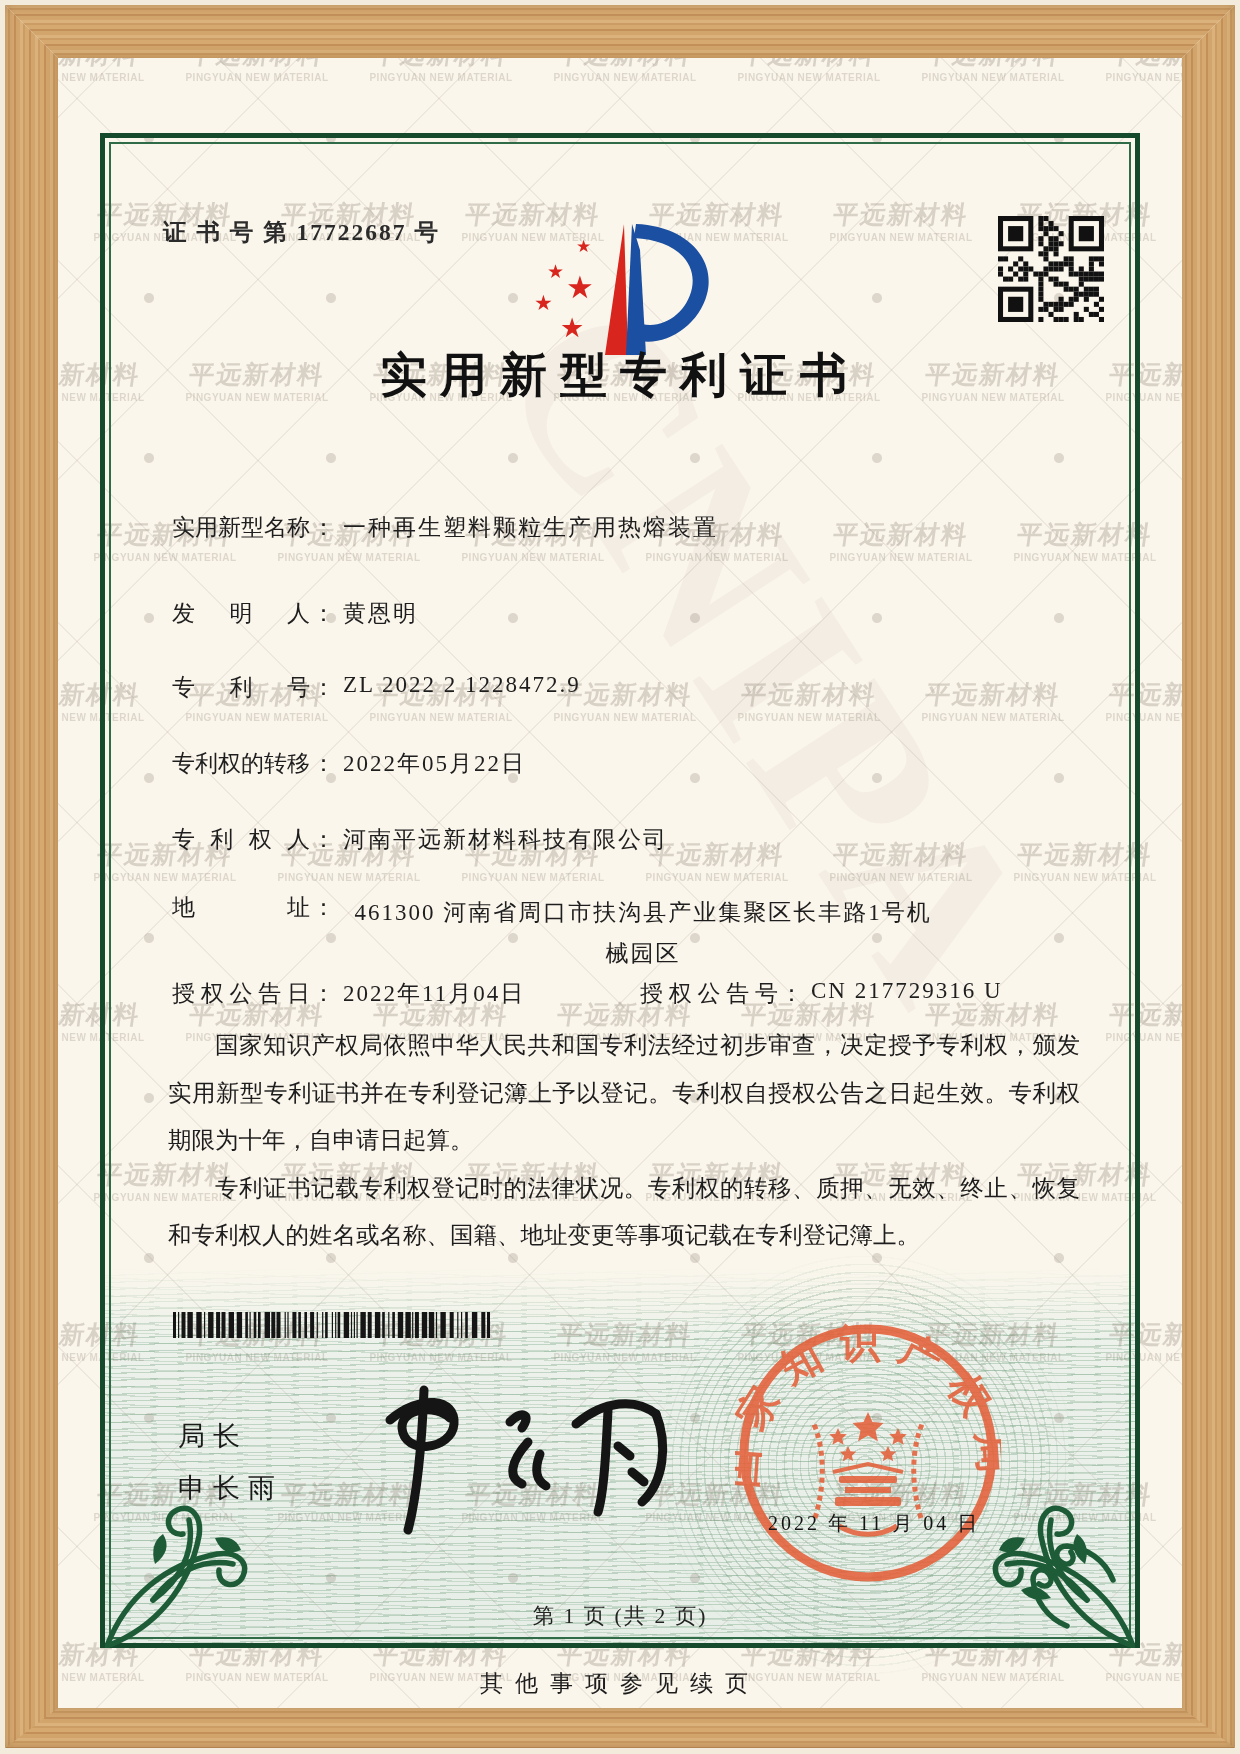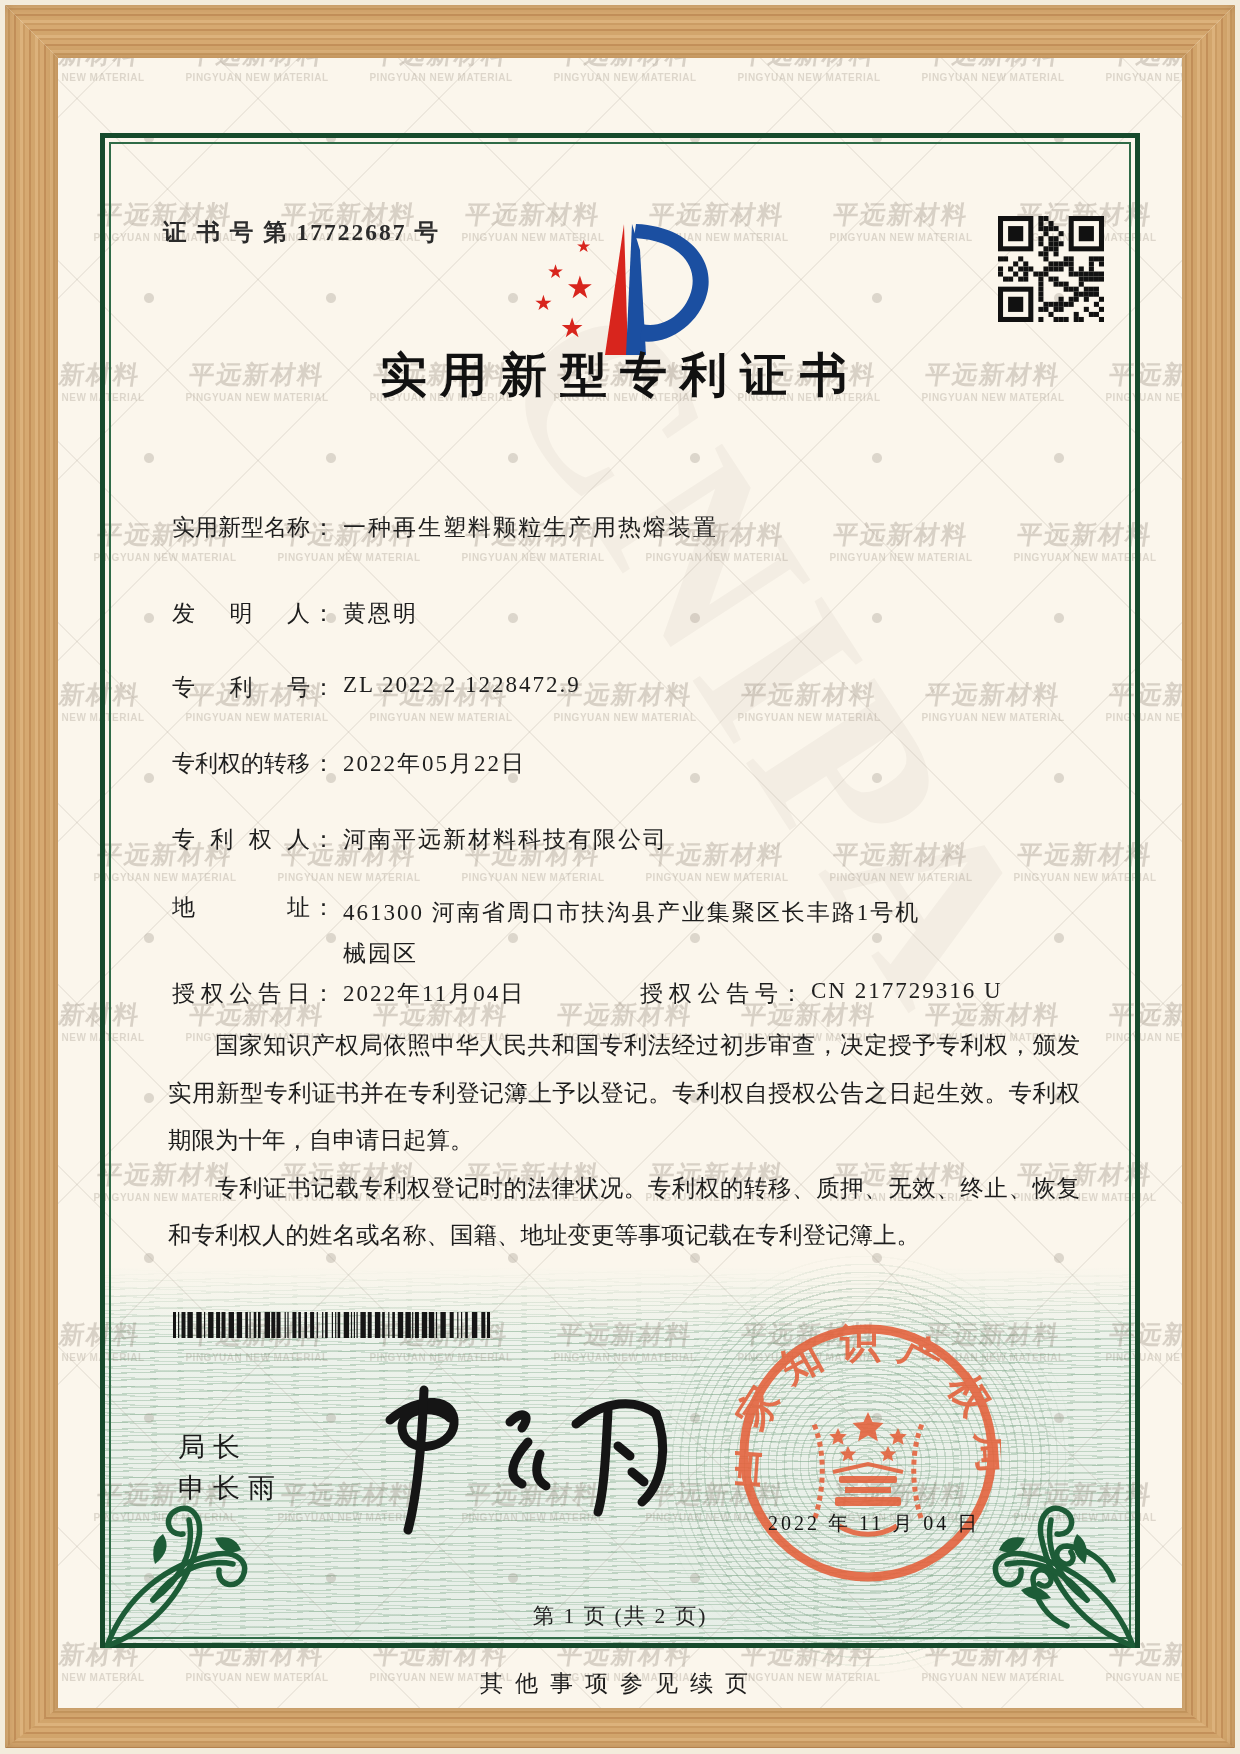--- a/index.html
+++ b/index.html
@@ -50,21 +50,21 @@
   #ornBL{left:105px;top:1478px;transform:scaleX(-1);}
   
   .abs{position:absolute;z-index:6;}
   .number-line{left:163px;top:216px;font-size:23.5px;letter-spacing:2px;color:#2b2b2b;font-weight:bold;}
   .title{left:0;width:1240px;top:344px;text-align:center;font-size:47px;font-weight:bold;
          letter-spacing:13px;color:#111;}
   .field{left:172px;font-size:23px;color:#1e1e1e;}
   .flabel{display:inline-block;width:138px;text-align:justify;text-align-last:justify;vertical-align:top;}
   .fcolon{display:inline-block;margin:0 8px 0 2px;vertical-align:top;}
   .fvalue{display:inline-block;vertical-align:top;letter-spacing:2px;}
-  .wrapw{width:600px;line-height:41px;}
+  .wrapw{width:600px;line-height:41px;text-align:center;}
   .paras{left:168px;top:1022px;width:912px;font-size:23.5px;line-height:47.5px;color:#1d1d1d;
          text-align:justify;z-index:6;position:absolute;}
   .paras p{margin:0;text-indent:2em;}
   .officer{font-family:"Liberation Sans","DejaVu Sans",sans-serif;color:#1a1a1a;font-size:27px;letter-spacing:8px;}
   .page-info{left:0;width:1240px;top:1601px;text-align:center;font-size:21.5px;letter-spacing:2px;color:#222;z-index:6;}
   .footer-note{left:0;width:1240px;top:1668px;text-align:center;font-size:23px;letter-spacing:12px;color:#1d1d1d;z-index:6;}
   .star{position:absolute;z-index:6;color:#d8251d;line-height:1;}
   .star::before{content:"★";}
   .seal-box{left:735px;top:1320px;width:266px;height:266px;z-index:6;opacity:.88;}
   .seal-date{left:768px;top:1510px;font-size:20px;letter-spacing:3px;color:#141414;z-index:7;}
@@ -638,21 +638,21 @@
       <rect x="267.4" y="0" width="5.4" height="26" fill="#151515"></rect>
       <rect x="276.7" y="0" width="4.0" height="26" fill="#151515"></rect>
       <rect x="284.2" y="0" width="1.2" height="26" fill="#151515"></rect>
       <rect x="288.0" y="0" width="1.2" height="26" fill="#151515"></rect>
       <rect x="292.2" y="0" width="2.6" height="26" fill="#151515"></rect>
       <rect x="298.9" y="0" width="5.4" height="26" fill="#151515"></rect>
       <rect x="308.3" y="0" width="4.0" height="26" fill="#151515"></rect>
       <rect x="314" y="0" width="3" height="26" fill="#151515"></rect>
     </svg>
 
-  <div class="abs officer" style="left:178px;top:1418px;margin-top:11px;">局长</div>
+  <div class="abs officer" style="left:178px;top:1418px;">局长</div>
   <div class="abs officer" style="left:178px;top:1470px;">申长雨</div>
 
   <svg class="abs sig-box" viewBox="0 0 330 160">
     <g stroke="#151515" stroke-width="9" fill="none" stroke-linecap="round" stroke-linejoin="round">
       <path d="M40,40 C70,14 106,18 104,44 C102,70 54,76 52,48 C51,28 86,24 100,38"></path>
       <path d="M74,10 C72,60 68,112 58,150"></path>
       <path d="M160,42 C172,30 182,34 172,48"></path>
       <path d="M178,62 C160,82 158,98 172,104"></path>
       <path d="M190,74 C184,90 186,100 196,106"></path>
       <path d="M226,44 C254,20 286,18 306,34"></path>

